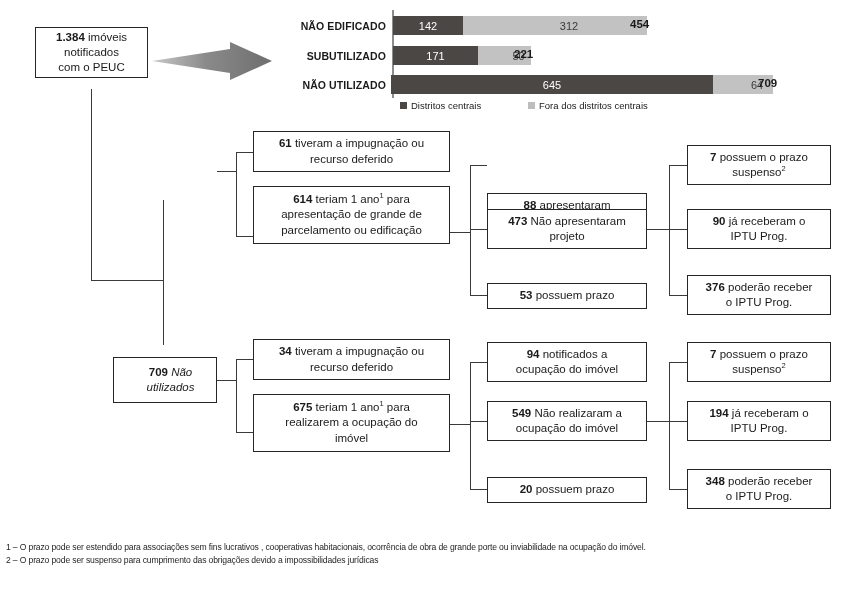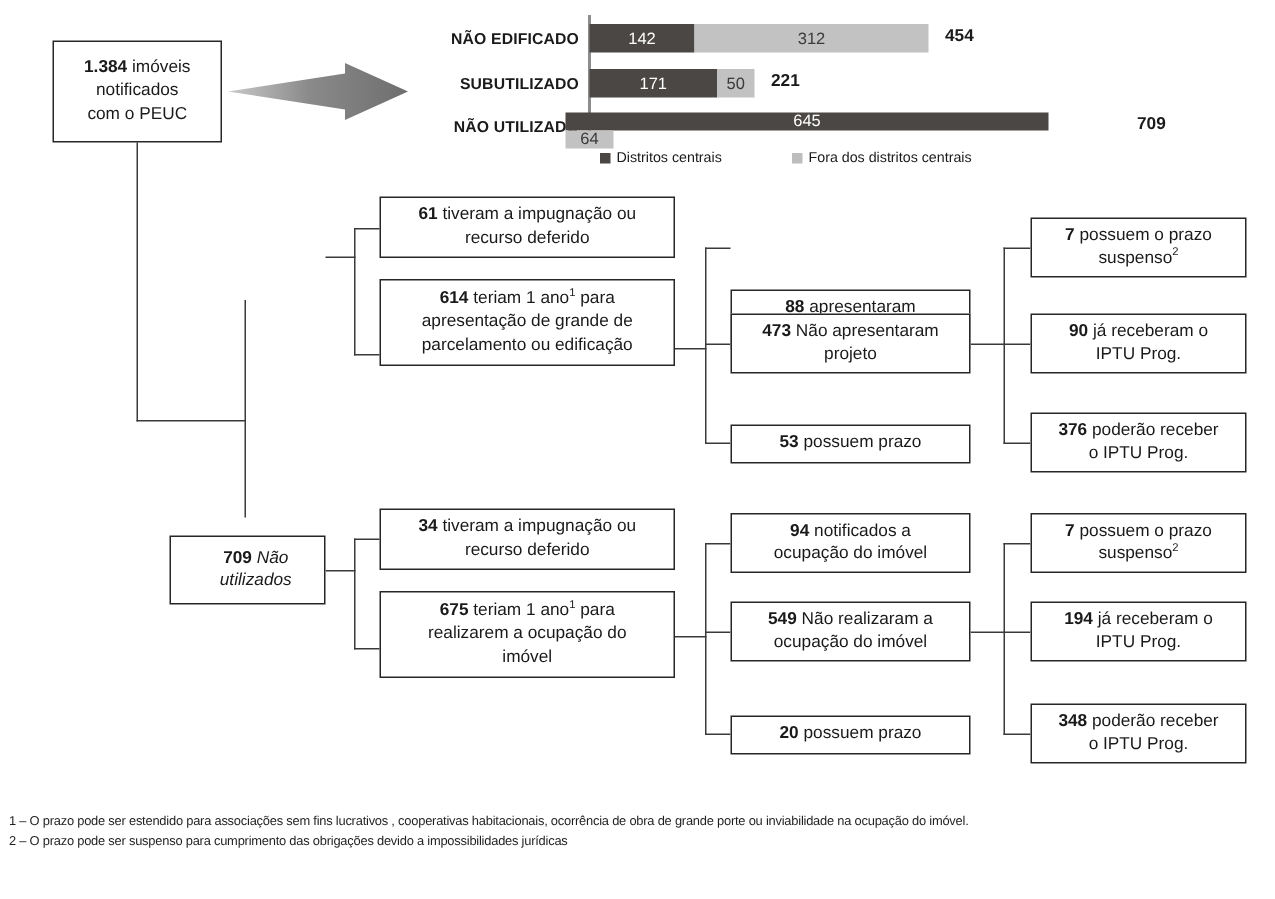--- a/index.html
+++ b/index.html
@@ -46,37 +46,37 @@
   .cat-label{
     position:absolute;right:0;top:0;height:24px;
     display:flex;align-items:center;justify-content:flex-end;
     font-size:10.5px;font-weight:bold;letter-spacing:.1px;
     white-space:nowrap;color:#1a1a1a;
   }
   .axis{position:absolute;width:1.6px;background:#8d8d8d;}
   .bar{position:absolute;height:19px;display:flex;align-items:stretch;}
   .seg{display:flex;align-items:center;justify-content:center;font-size:11px;}
   .seg.dark{background:#4a4745;color:#ffffff;}
-  .seg.light{background:#c2c2c2;color:#3a3a3a;}
+  .seg.light{background:#c2c2c2;color:#3a3a3a;padding-left:28px;}
   .total{position:absolute;font-size:11.5px;font-weight:bold;white-space:nowrap;}
   .legend{position:absolute;display:flex;align-items:center;font-size:9.5px;white-space:nowrap;}
   .swatch{width:7px;height:7px;margin-right:4px;display:inline-block;}
   .sw-dark{background:#4a4745;}
   .sw-light{background:#bdbdbd;}
 
   
   #notes{position:absolute;left:6px;top:541px;width:838px;z-index:6;}
   .note{font-size:8.6px;line-height:1.55;color:#1f1f1f;letter-spacing:-.15px;}
 </style>
 </head>
 <body>
 
 <div id="canvas">
 
-  <div class="box" id="root-box" style="left:35px;top:27px;width:113px;height:68px;">
+  <div class="box" id="root-box" style="left:35px;top:27px;width:113px;height:51px;">
     <span class="t">
       <b>1.384</b><span> imóveis</span><br>
       <span>notificados</span><br>
       <span>com o PEUC</span>
     </span>
   </div>
 
   <svg class="arrow" style="left:152px;top:42px;" width="120" height="38" viewBox="0 0 120 38">
     <defs>
       <linearGradient id="ag" x1="0" y1="0" x2="1" y2="0">
@@ -108,21 +108,21 @@
       <div class="seg dark" style="width:85px;">
         <span>171</span>
       </div>
       <div class="seg light" style="width:25px;">
         <span>50</span>
       </div>
     </div>
     <div class="total" style="left:224px;top:42px;">221</div>
 
     <div class="cat-label" style="top:67px;width:96px;left:0;">NÃO UTILIZADO</div>
-    <div class="bar" style="left:87px;top:69px;flex-direction:column;">
+    <div class="bar" style="left:101px;top:69px;">
       <div class="seg dark" style="width:322px;">
         <span>645</span>
       </div>
       <div class="seg light" style="width:32px;">
         <span>64</span>
       </div>
     </div>
     <div class="total" style="left:468px;top:71px;">709</div>
 
     <div class="legend" style="left:110px;top:94px;">

